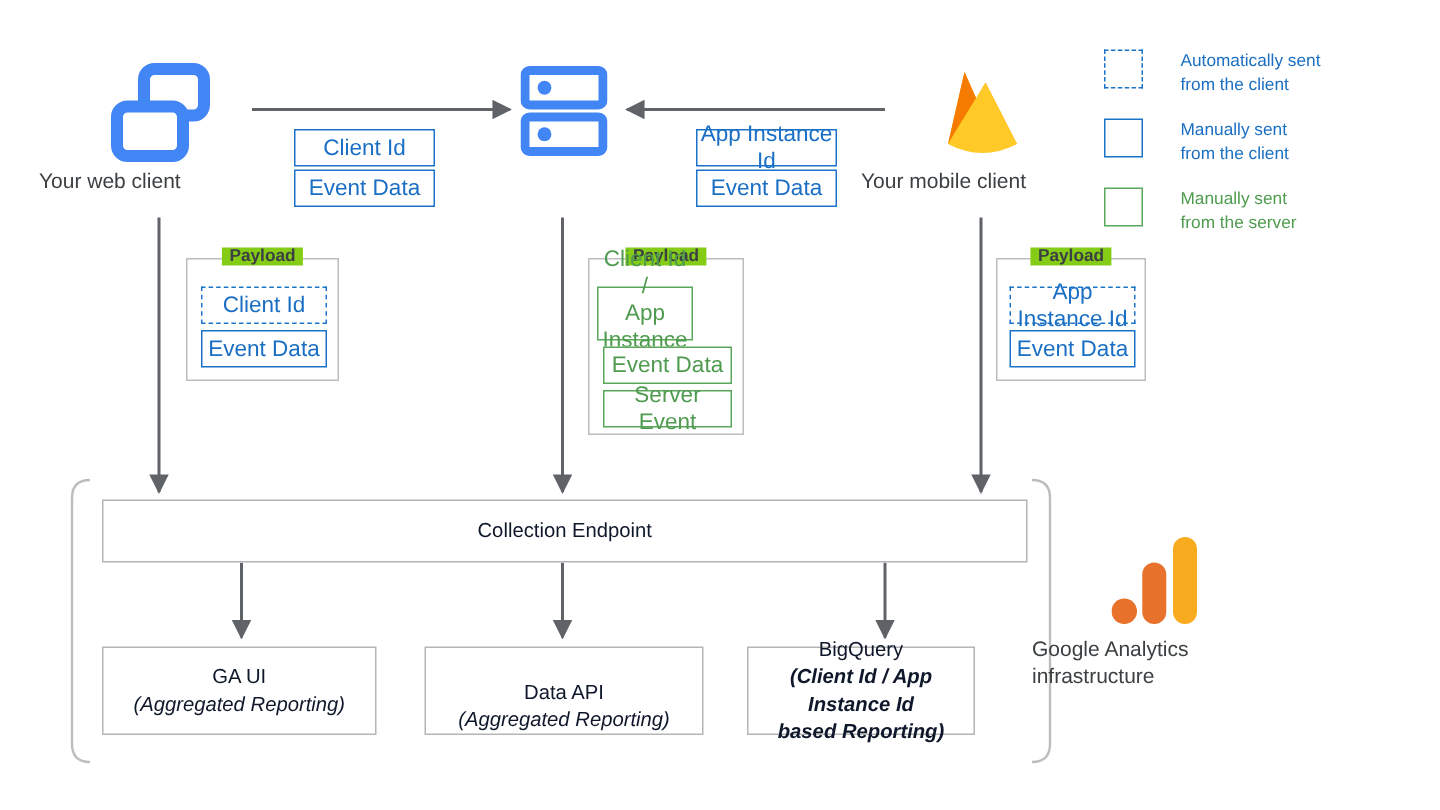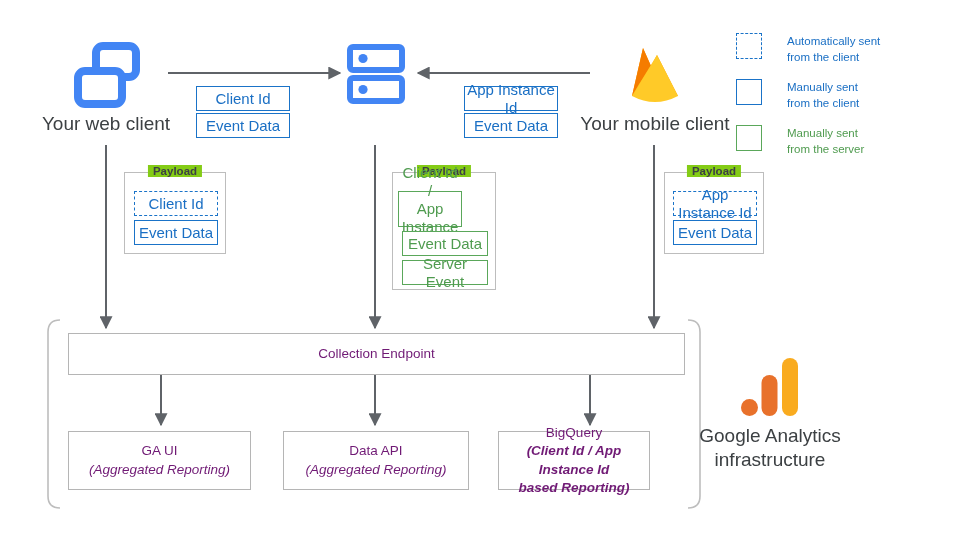--- a/index.html
+++ b/index.html
@@ -14,23 +14,23 @@
     position: relative;
     width: 960px;
     height: 540px;
     background: #ffffff;
     overflow: hidden;
   }
   .abs { position: absolute; }
 
   
   .node-label {
-    font-size: 19px;
+    font-size: 14px;
     color: #3c4043;
-    text-align: center;
+    text-align: left;
     white-space: nowrap;
     line-height: 1.25;
   }
 
   
   .chip {
     box-sizing: border-box;
     display: flex;
     align-items: center;
     justify-content: center;
@@ -73,21 +73,21 @@
 
   
   .gbox {
     box-sizing: border-box;
     border: 1.2px solid #b5b5b5;
     background: #ffffff;
     display: flex;
     align-items: center;
     justify-content: center;
     flex-direction: column;
-    color: #701a75;
+    color: #0f172a;
     font-size: 13.5px;
     line-height: 1.35;
     text-align: center;
   }
   .gbox .sub {
     font-style: italic;
   }
 
   
   .legend-row {
@@ -203,21 +203,21 @@
 
   <div class="abs gbox" style="left:68px; top:333px; width:617px; height:42px;">
     <span>Collection Endpoint</span>
   </div>
 
   <div class="abs gbox" style="left:68px; top:431px; width:183px; height:59px;">
     <span>GA UI</span>
     <span class="sub">(Aggregated Reporting)</span>
   </div>
 
-  <div class="abs gbox" style="left:283px; top:431px; width:186px; height:59px;">
+  <div class="abs gbox" style="left:283px; top:431px; width:186px; height:59px;justify-content:flex-end;">
     <span>Data API</span>
     <span class="sub">(Aggregated Reporting)</span>
   </div>
 
   <div class="abs gbox" style="left:498px; top:431px; width:152px; height:59px;">
     <span>BigQuery</span>
     <span class="sub" style="white-space:pre-line;font-weight:bold;">(Client Id / App Instance Id
 based Reporting)</span>
   </div>
 

